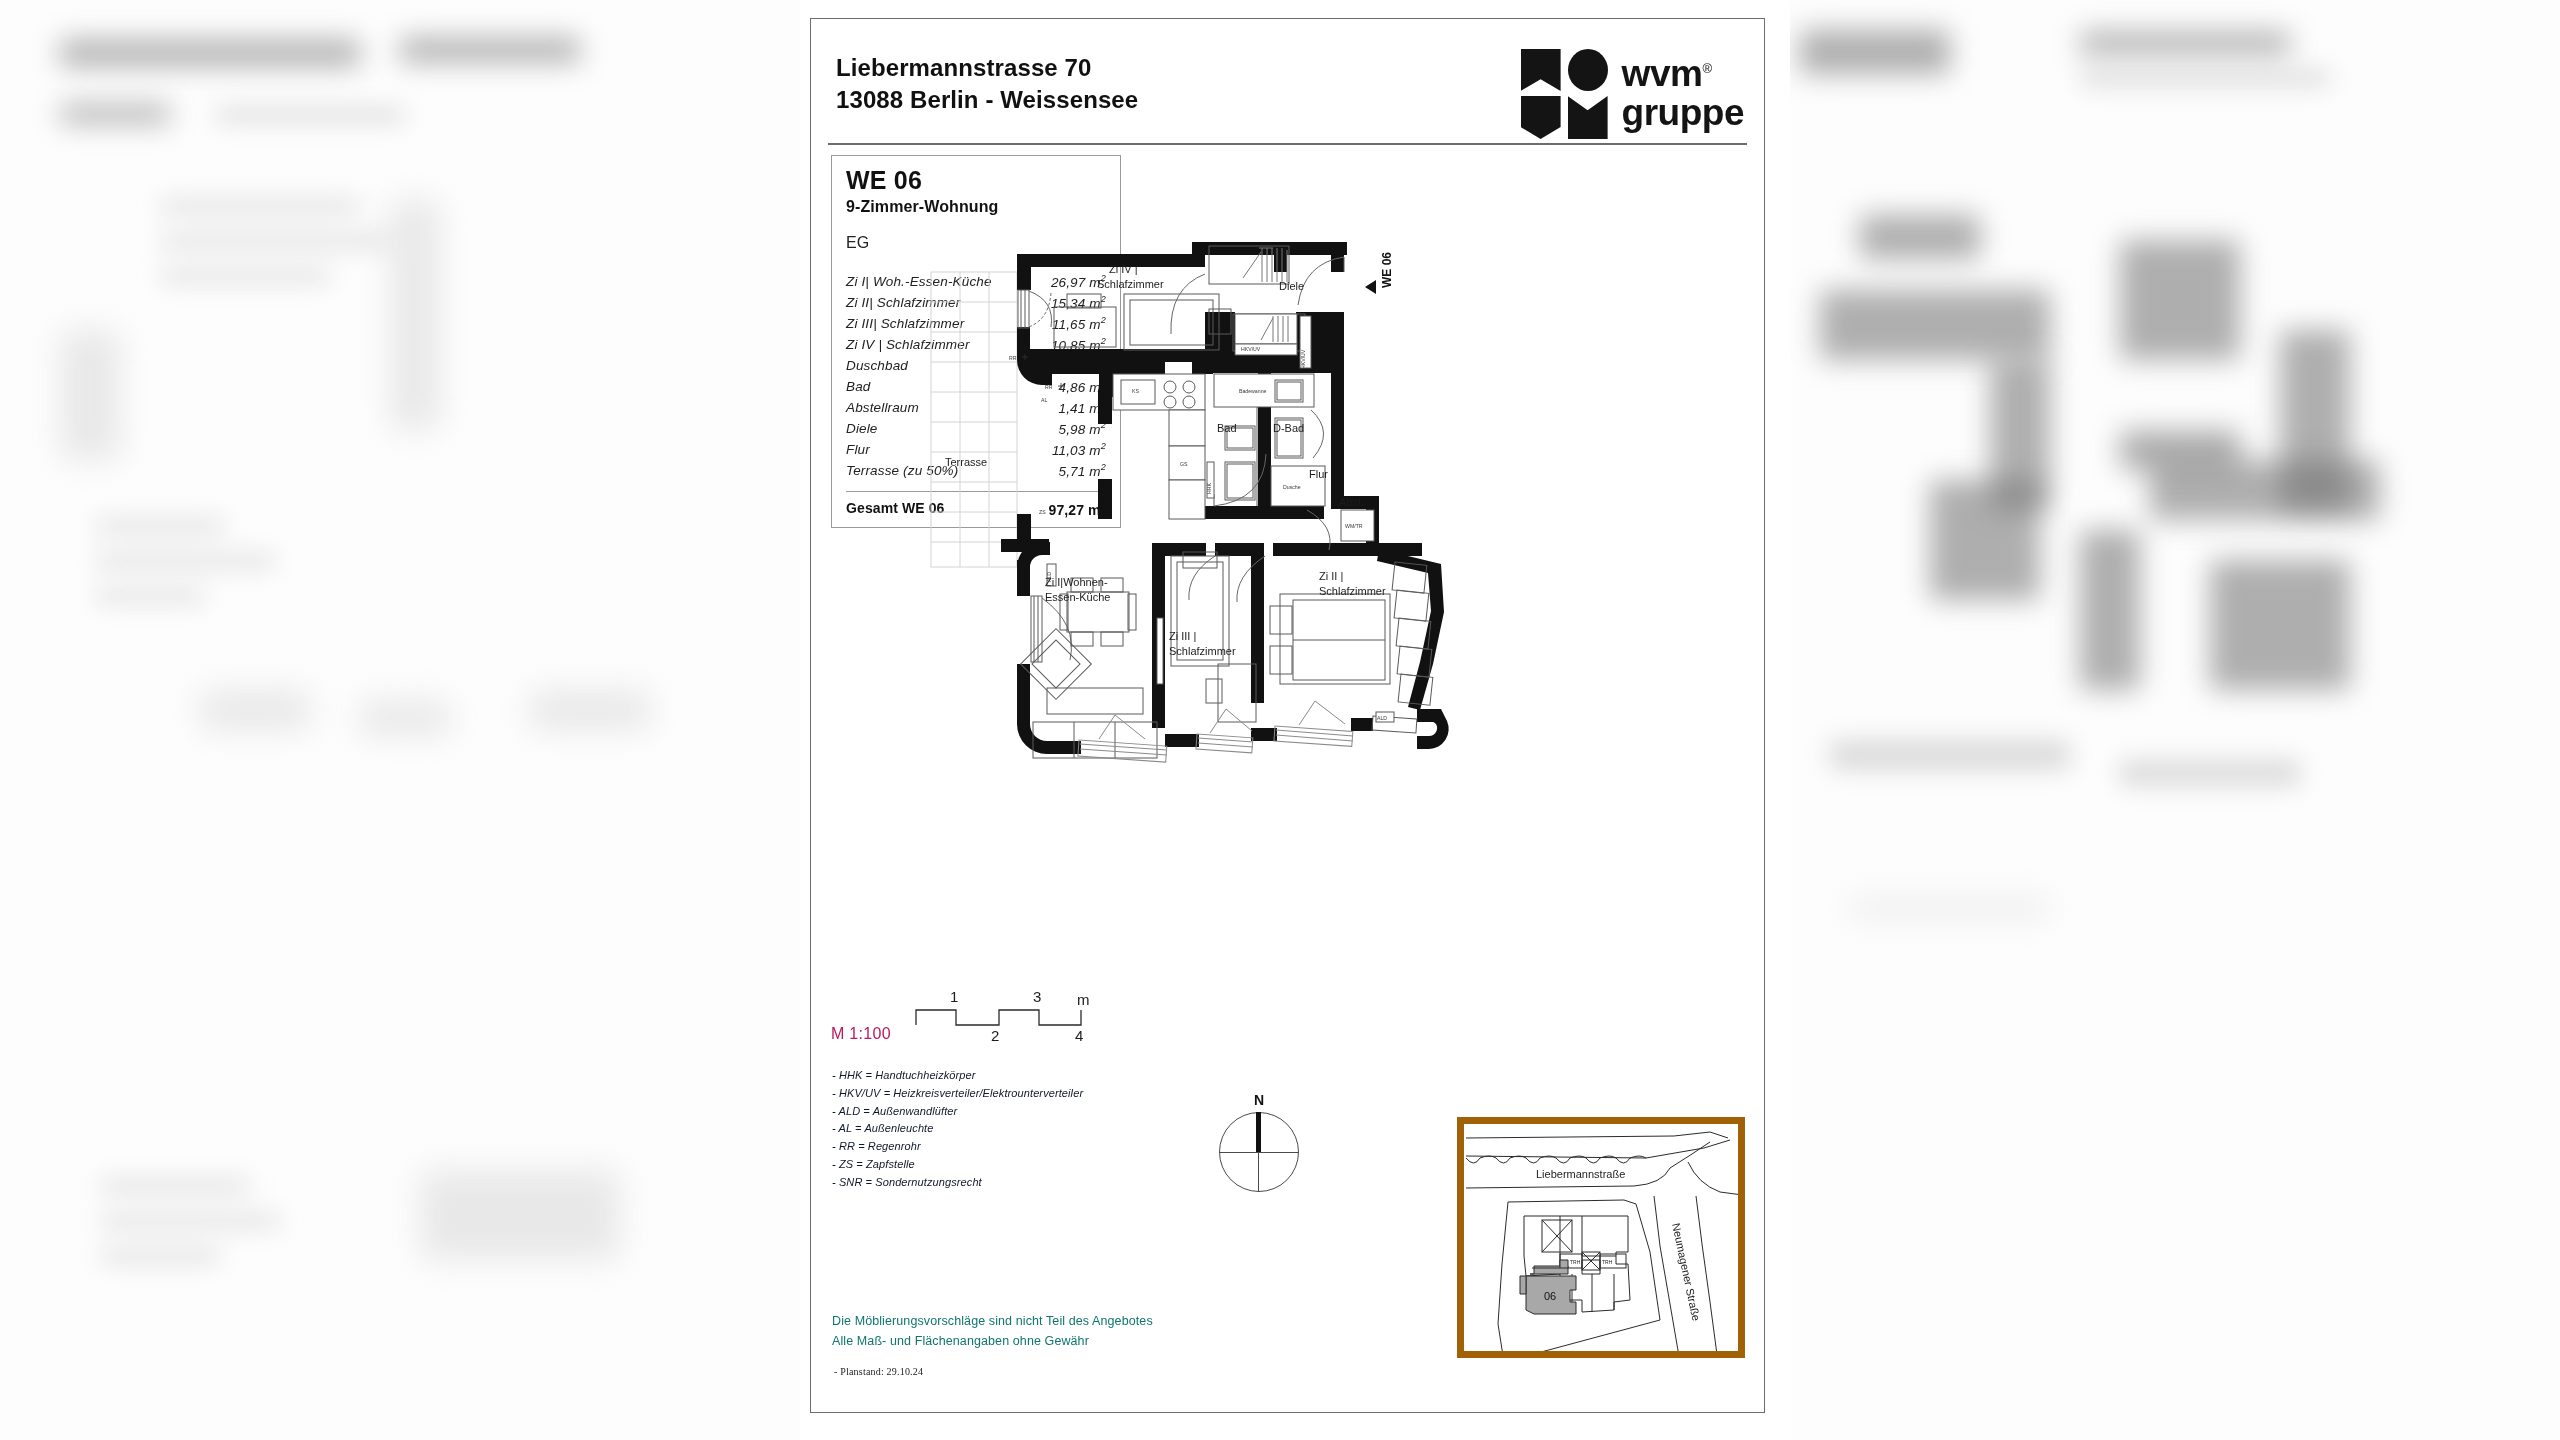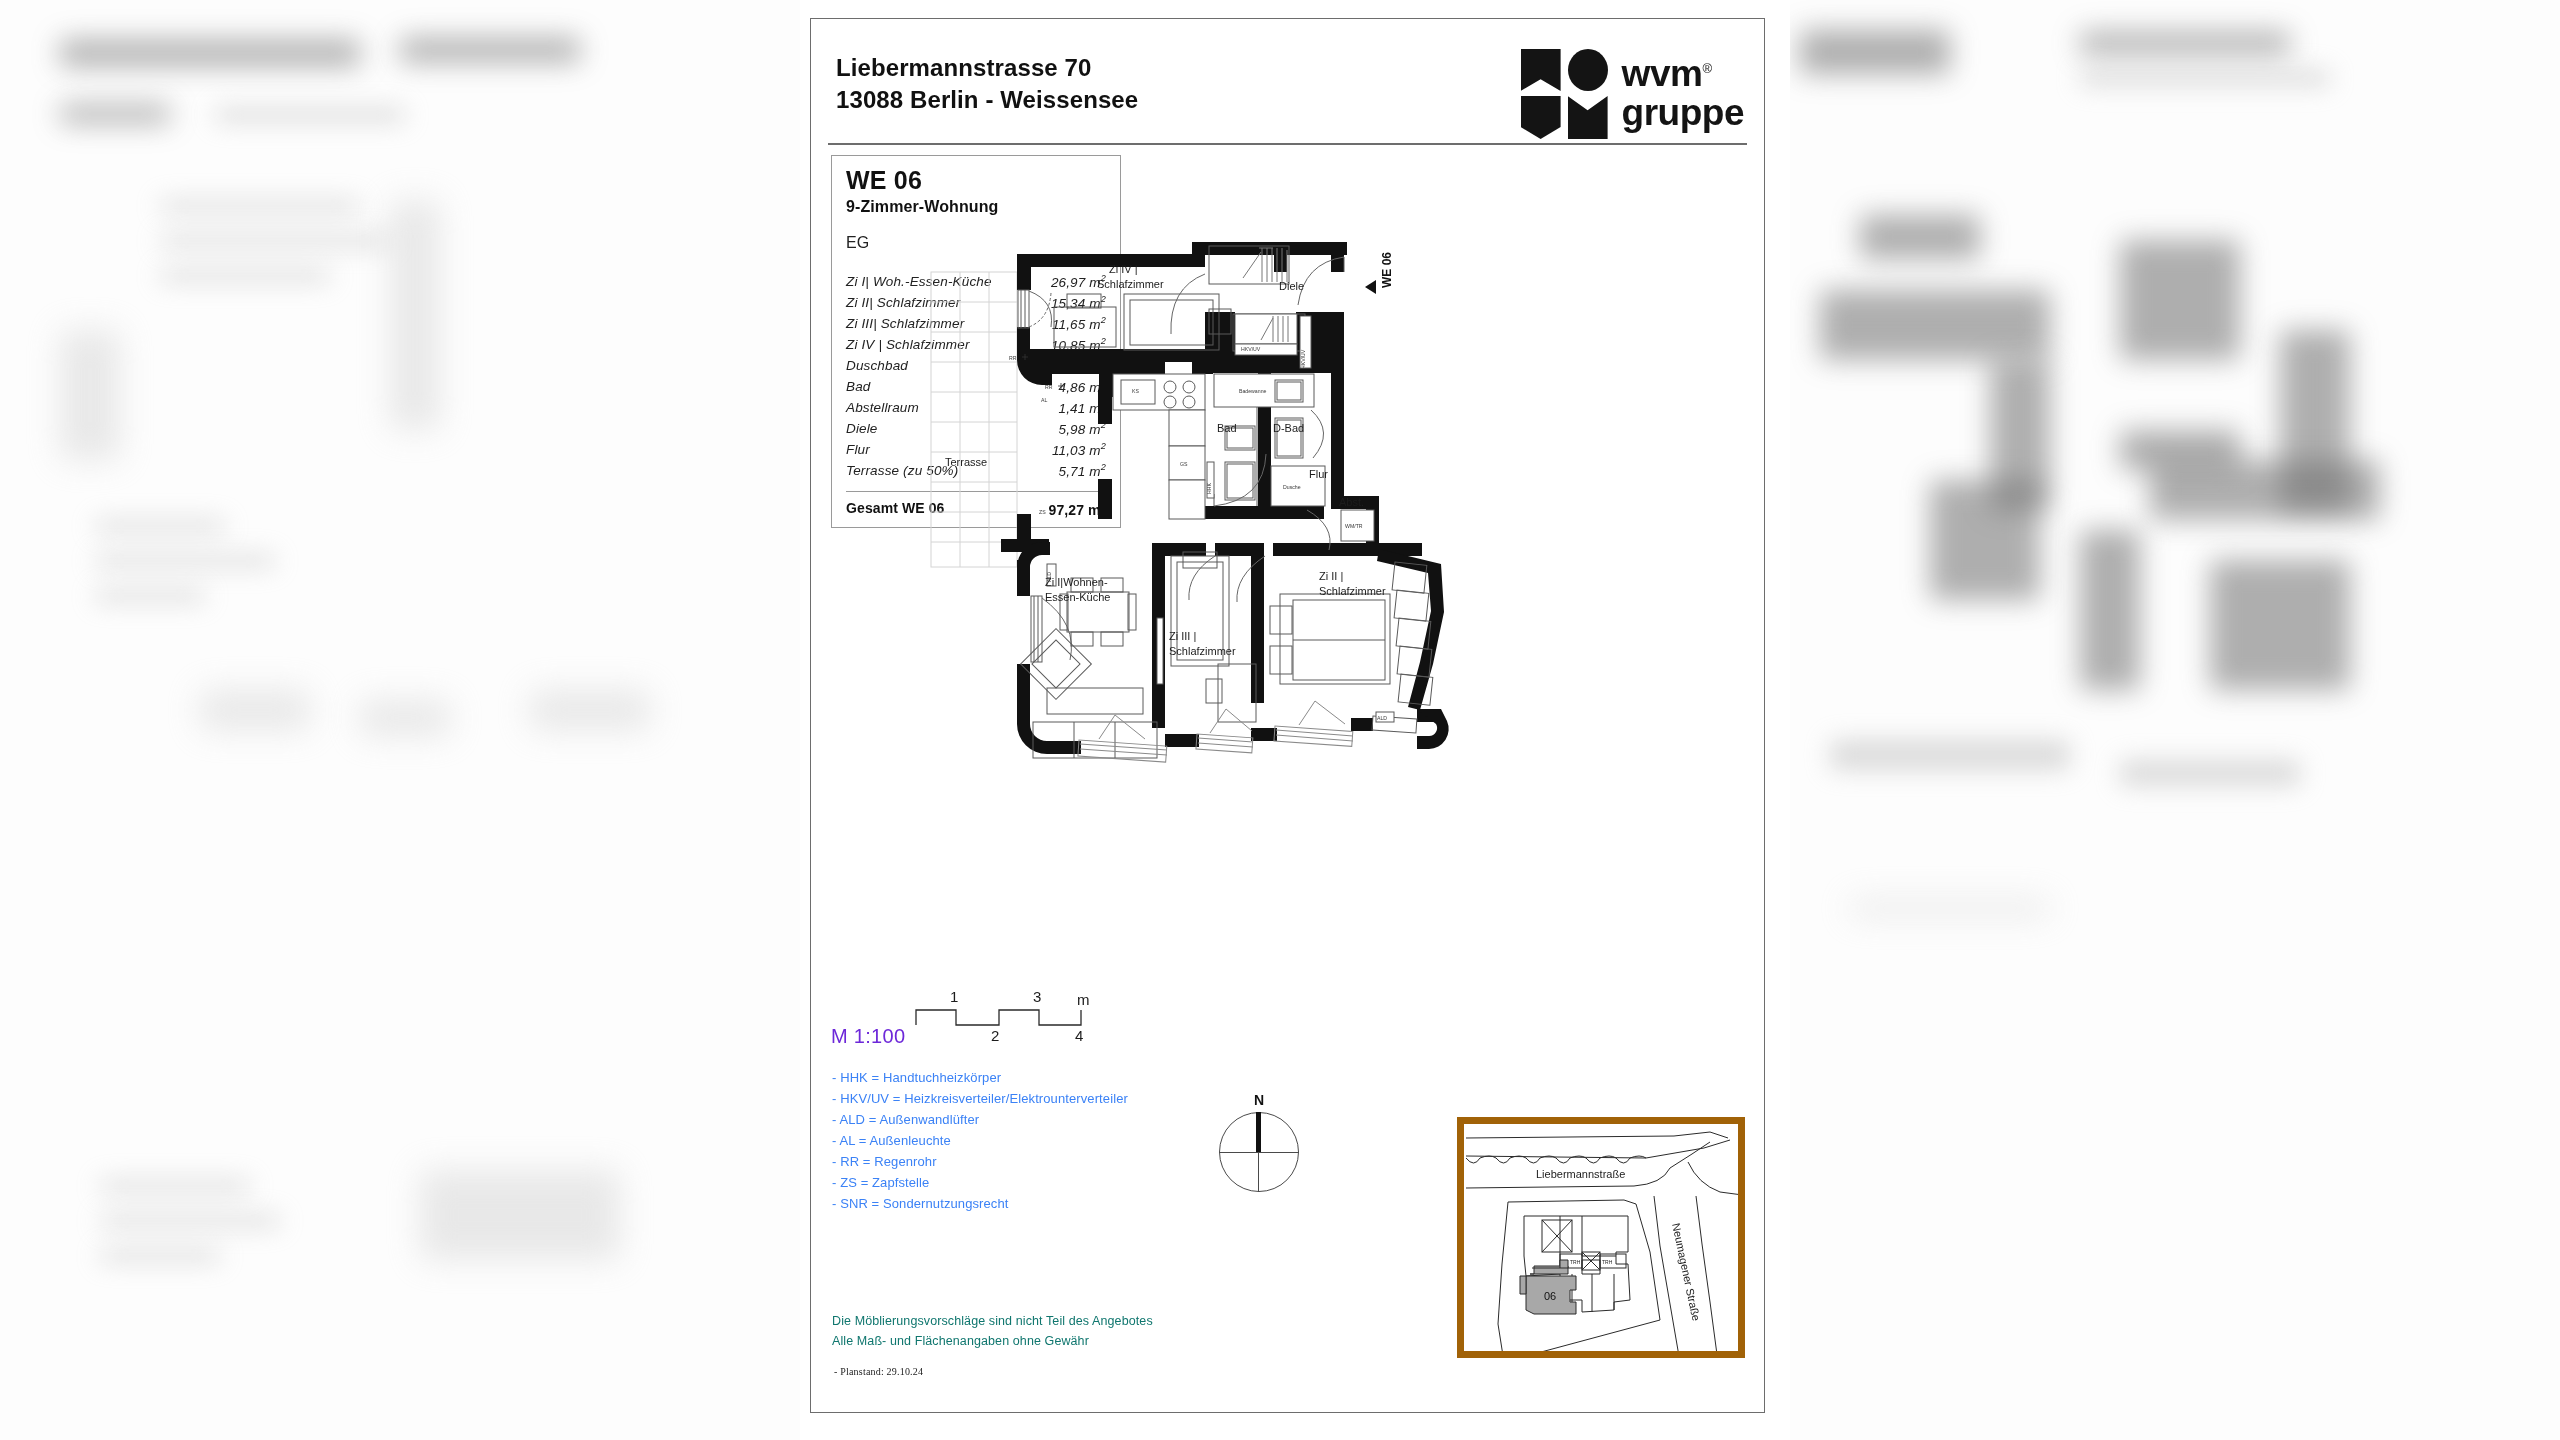--- a/index.html
+++ b/index.html
@@ -55,25 +55,25 @@
   .arearow .val { white-space:nowrap;margin-left:8px; }
   .areatot { display:flex; justify-content:space-between; font-size:14px; font-weight:bold; color:#111;
              border-top:1px solid #9a9a9a; margin-top:9px; padding-top:8px; letter-spacing:.1px;}
   sup { font-size:.68em; }
 
   
   #plan { position:absolute; left:110px; top:175px; width:830px; height:650px; }
 
   
   .scalewrap { position:absolute; left:20px; top:965px; width:300px; height:70px; }
-  .scale-m { position:absolute; left:0; top:41px; font-size:20px; color:#6d28d9; letter-spacing:.3px;}
+  .scale-m { position:absolute; left:0; top:41px; font-size:16px; color:#be185d; letter-spacing:.3px;}
   .scale-lbl { position:absolute; font-size:15px; color:#1c1c1c; }
 
   
-  .legend { position:absolute; left:21px; top:1048px; font-size:13px; color:#3b82f6; line-height:1.62; letter-spacing:.1px; }
+  .legend { position:absolute; left:21px; top:1048px; font-size:11px; color:#0f172a; line-height:1.62; letter-spacing:.1px;font-style:italic; }
 
   
   .compass { position:absolute; left:402px; top:1075px; width:92px; height:105px; }
   .compass .n { position:absolute; left:50%; top:-2px; transform:translateX(-50%); font-size:14px; font-weight:bold; color:#111;}
   .compass .circ { position:absolute; left:6px; top:18px; width:80px; height:80px; border:1px solid #4a4a4a; border-radius:50%; }
   .compass .vline { position:absolute; left:45px; top:18px; width:1px; height:80px; background:#4a4a4a; }
   .compass .hline { position:absolute; left:6px; top:58px; width:80px; height:1px; background:#4a4a4a; }
   .compass .needle { position:absolute; left:43px; top:18px; width:5px; height:40px; background:#111; }
 
   

